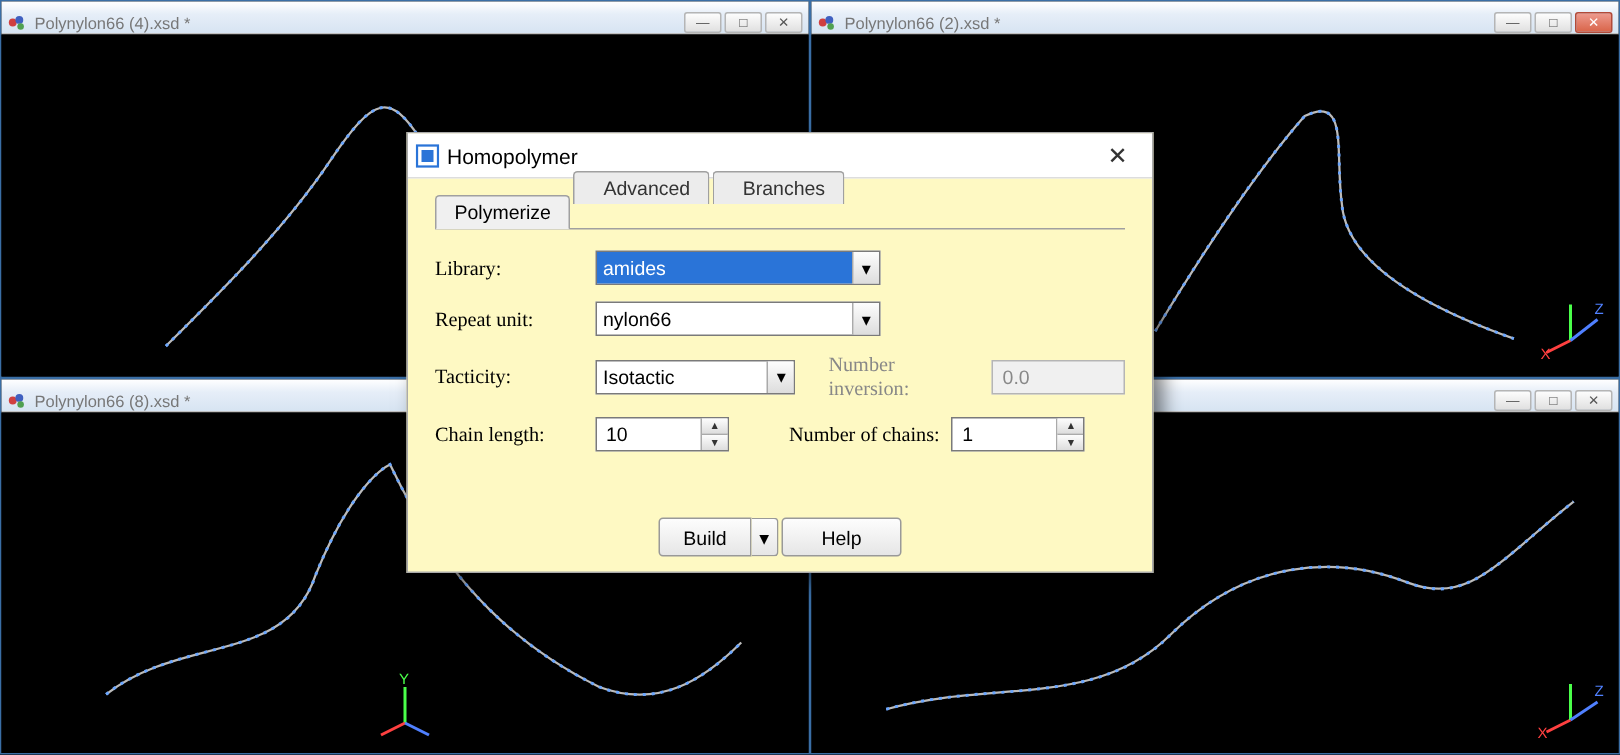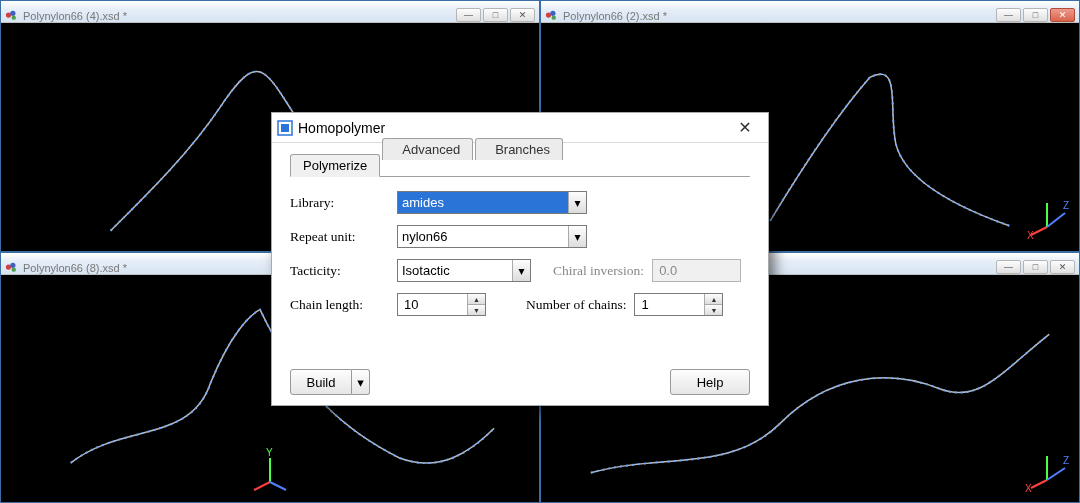--- a/index.html
+++ b/index.html
@@ -103,26 +103,25 @@
   }
   .chain-svg .beads { stroke: #6aa6ff; stroke-width: 2; stroke-dasharray: 2 4; fill:none; }
 
   
   .dialog {
     position: absolute;
     left: 271px;
     top: 88px;
     width: 498px;
     height: 294px;
-    background: #ffffff;
+    background: #fef9c3;
     border: 1px solid #aaa;
     box-shadow: 6px 6px 12px rgba(0,0,0,0.5);
     display: flex;
     flex-direction: column;
-    margin-top: 24px;
   }
   .dialog-title {
     height: 30px;
     background: #fff;
     display: flex;
     align-items: center;
     padding: 0 6px 0 4px;
     border-bottom: 1px solid #ddd;
   }
   .dialog-title .app-icon {
@@ -254,21 +253,21 @@
     height: 23px;
     width: 89px;
     padding: 1px 6px;
     font-size: 13px;
     color: #888;
     display:flex; align-items:center;
   }
 
   .button-row {
     display: flex;
-    justify-content: space-between;
+    justify-content: center;
     gap: 2px;
     margin-top: auto;
     padding-top: 8px;
   }
   .btn {
     height: 26px;
     border: 1px solid #999;
     background: linear-gradient(to bottom,#fdfdfd,#e6e6e6);
     border-radius: 3px;
     font-size: 13px;
@@ -452,21 +451,21 @@
       </div>
 
       <div class="form-row">
         <div class="form-label">Tacticity:</div>
         <div class="control-col">
           <div class="combo small">
             <div class="combo-text">Isotactic</div>
             <div class="combo-btn">▾</div>
           </div>
           <div style="width:22px"></div>
-          <div class="form-label disabled" style="width:auto;margin-right:8px">Chiral inversion:</div>
+          <div class="form-label disabled" style="width:auto;margin-right:8px">Number inversion:</div>
           <div class="disabled-text">0.0</div>
         </div>
       </div>
 
       <div class="form-row">
         <div class="form-label">Chain length:</div>
         <div class="control-col">
           <div class="spinner">
             <div class="spinner-text">10</div>
             <div class="spin-btns">

